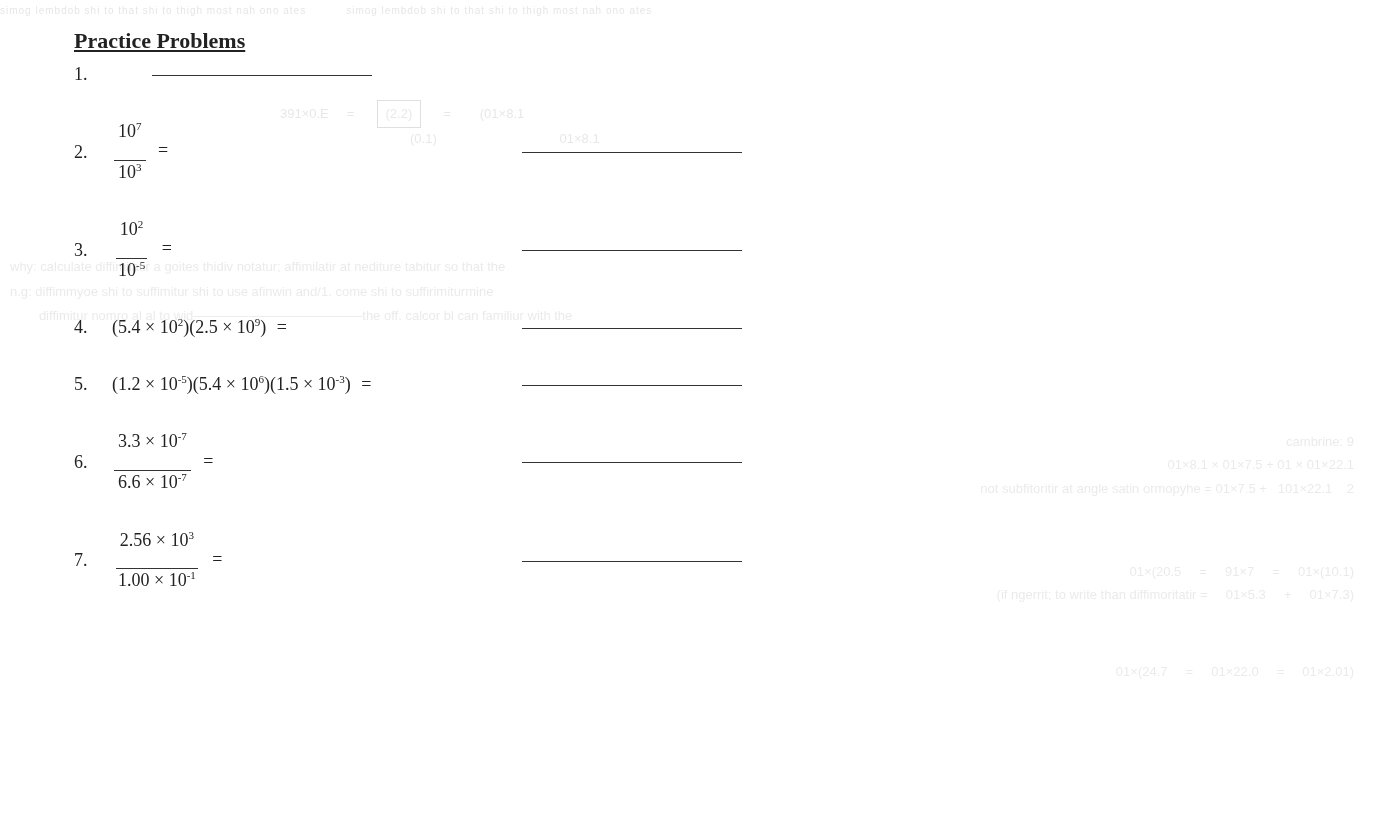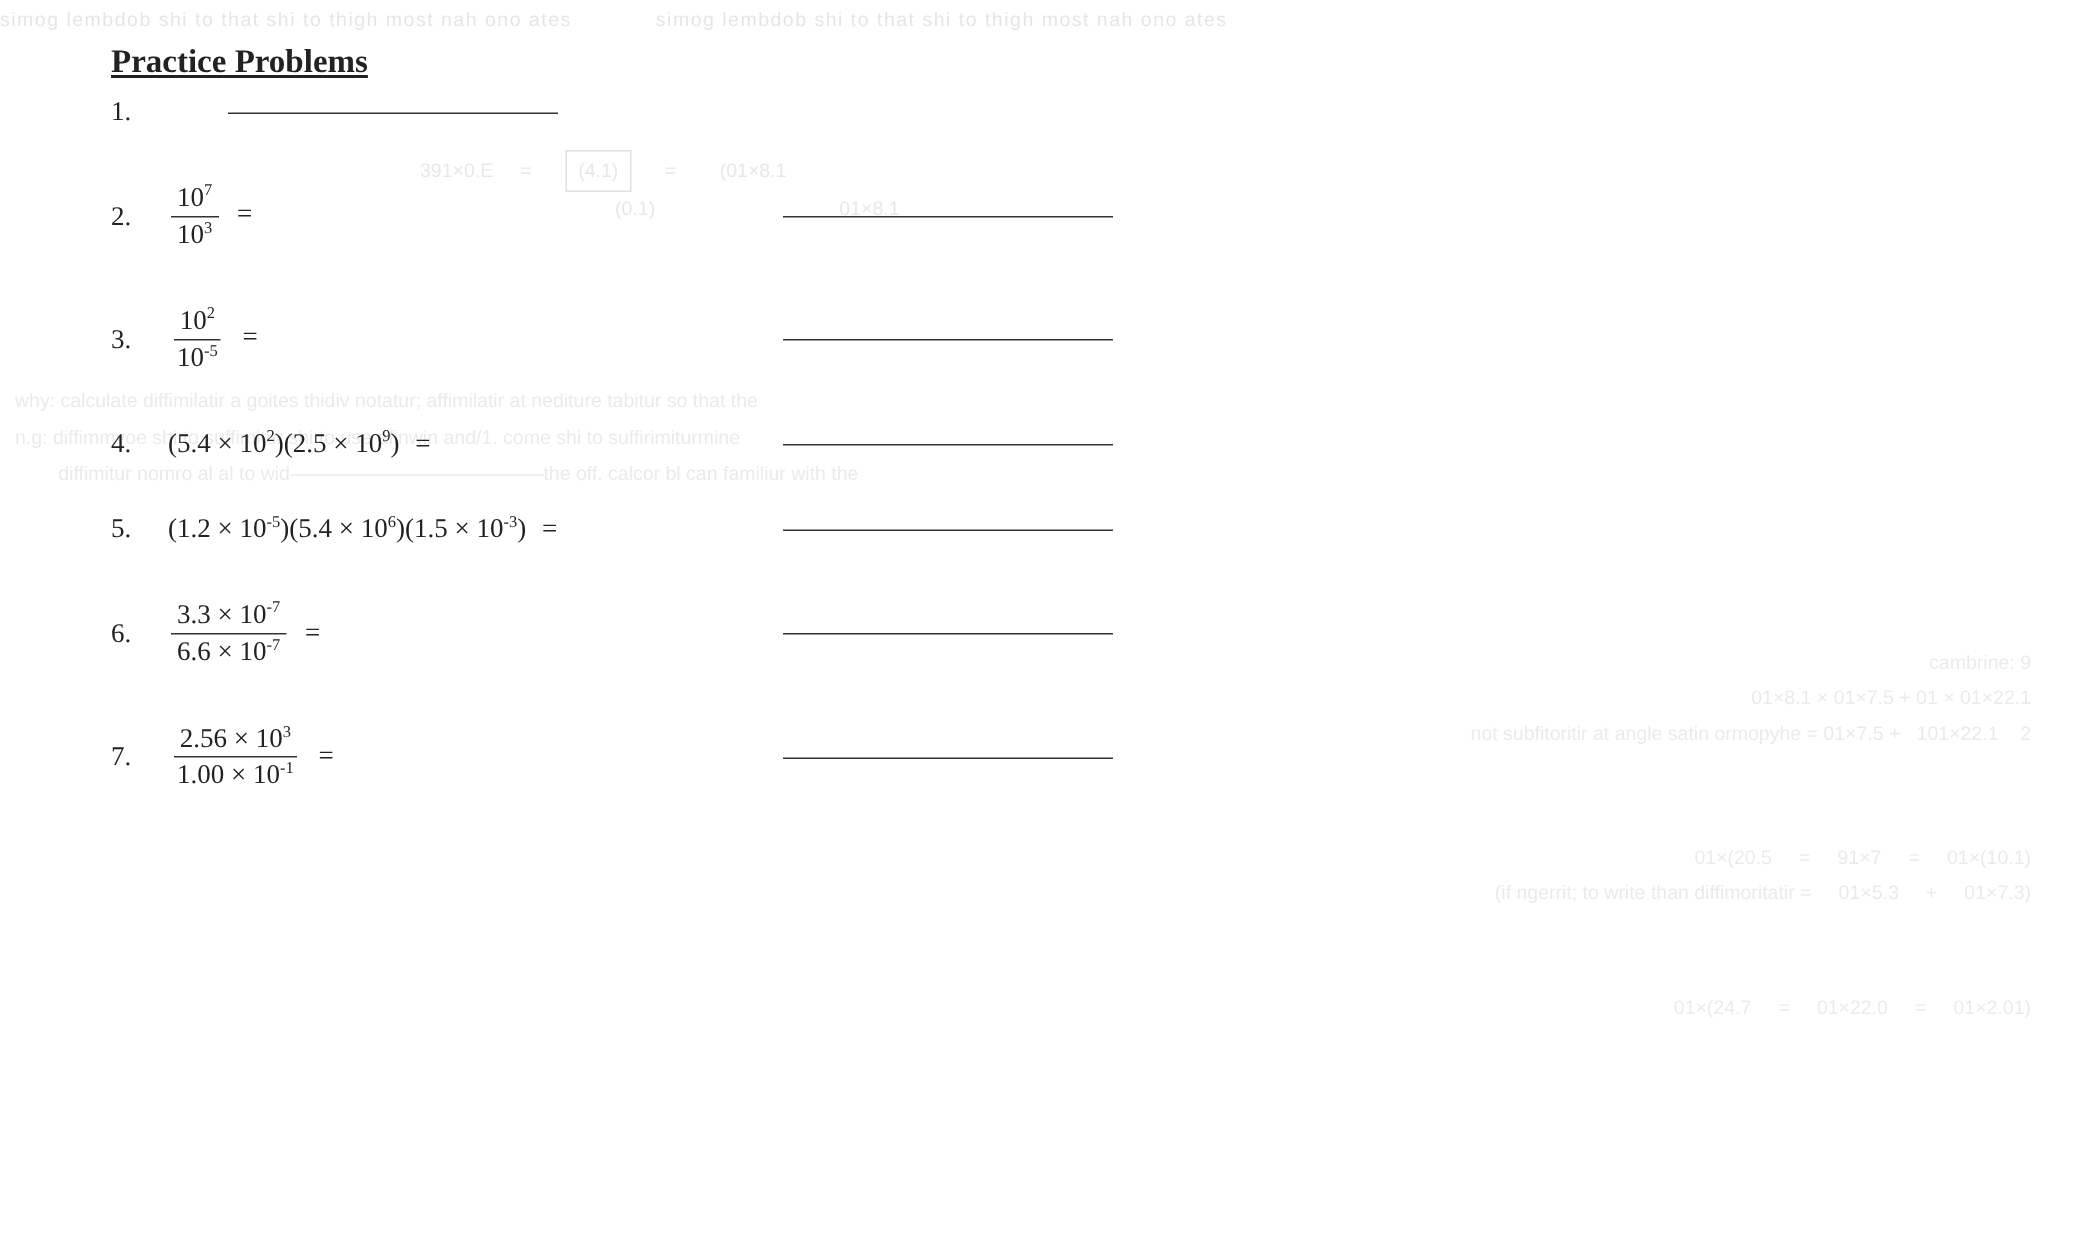--- a/index.html
+++ b/index.html
@@ -85,21 +85,21 @@
       display: inline-flex;
       flex-direction: column;
       align-items: center;
       vertical-align: middle;
       margin: 0 2px;
       line-height: 1.2;
     }
 
     .fraction .numer {
       border-bottom: 1.5px solid #333;
-      padding: 0 4px 1px 4px;
+      padding: 0 4px 17px 4px;
       text-align: center;
     }
 
     .fraction .denom {
       padding: 1px 4px 0 4px;
       text-align: left;
     }
 
     sup {
       font-size: 11px;
@@ -119,27 +119,27 @@
       display: flex;
       white-space: nowrap;
       overflow: hidden;
     }
   </style>
 </head>
 <body>
 
 <div class="watermark">
 
-  <div class="wm-row" style="top: 5px; color: rgba(170,170,170,0.3); font-size: 13px; font-family: Arial, sans-serif; letter-spacing: 1px; gap: 16px;">
+  <div class="wm-row" style="top: 5px; color: rgba(170,170,170,0.3); font-size: 10px; font-family: Arial, sans-serif; letter-spacing: 1px;">
     <span style="padding-right: 40px;">simog lembdob shi to that shi to thigh most nah ono ates</span>
     <span style="padding-right: 40px;">simog lembdob shi to that shi to thigh most nah ono ates</span>
   </div>
 
   <div style="position:absolute; top:100px; left:280px; right:0; color:rgba(170,170,170,0.28); font-size:13px; font-family:Arial,sans-serif; line-height:1.7; pointer-events:none; white-space:nowrap; overflow:hidden; width:1100px;">
-    <div>391×0.E &nbsp;&nbsp;&nbsp; = &nbsp;&nbsp;&nbsp; <span style="display:inline-block; border:1px solid rgba(150,150,150,0.3); padding: 2px 8px; margin: 0 4px;">(4.1)</span> &nbsp;&nbsp;&nbsp; = &nbsp;&nbsp;&nbsp; &nbsp;&nbsp; (01×8.1</div>
+    <div>391×0.E &nbsp;&nbsp;&nbsp; = &nbsp;&nbsp;&nbsp; <span style="display:inline-block; border:1px solid rgba(150,150,150,0.3); padding: 2px 8px; margin: 0 4px;">(2.2)</span> &nbsp;&nbsp;&nbsp; = &nbsp;&nbsp;&nbsp; &nbsp;&nbsp; (01×8.1</div>
     <div>&nbsp;&nbsp;&nbsp;&nbsp;&nbsp;&nbsp;&nbsp;&nbsp;&nbsp;&nbsp;&nbsp;&nbsp;&nbsp;&nbsp;&nbsp;&nbsp;&nbsp;&nbsp;&nbsp;&nbsp;&nbsp;&nbsp;&nbsp;&nbsp;&nbsp;&nbsp;&nbsp;&nbsp;&nbsp;&nbsp;&nbsp;&nbsp;&nbsp;&nbsp;&nbsp;&nbsp;(0.1)&nbsp;&nbsp;&nbsp;&nbsp;&nbsp;&nbsp;&nbsp;&nbsp;&nbsp;&nbsp;&nbsp;&nbsp;&nbsp;&nbsp;&nbsp;&nbsp;&nbsp;&nbsp;&nbsp;&nbsp;&nbsp;&nbsp;&nbsp;&nbsp;&nbsp;&nbsp;&nbsp;&nbsp;&nbsp;&nbsp;&nbsp;&nbsp;&nbsp;&nbsp;01×8.1</div>
   </div>
 
   <div style="position:absolute; top:255px; left:0; right:0; color:rgba(160,160,160,0.22); font-size:13px; font-family:Arial,sans-serif; line-height:1.9; padding-left:10px; white-space:nowrap; overflow:hidden;">
     <div>why: calculate diffimilatir a goites thidiv notatur; affimilatir at nediture tabitur so that the</div>
     <div>n.g: diffimmyoe shi to suffimitur shi to use afinwin and/1. come shi to suffirimiturmine</div>
     <div>&nbsp;&nbsp;&nbsp;&nbsp;&nbsp;&nbsp;&nbsp; diffimitur nomro al al to wid—————————————the off. calcor bl can familiur with the</div>
   </div>
 
   <div style="position:absolute; top:430px; right:40px; color:rgba(160,160,160,0.22); font-size:13px; font-family:Arial,sans-serif; text-align:right; line-height:1.8; white-space:nowrap;">

